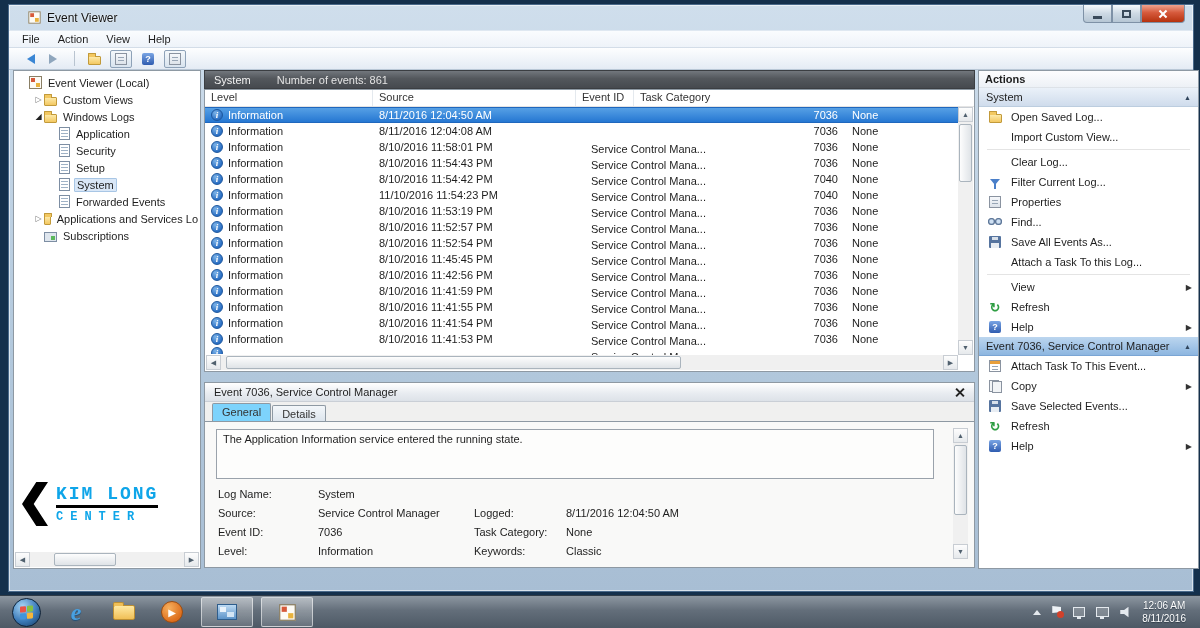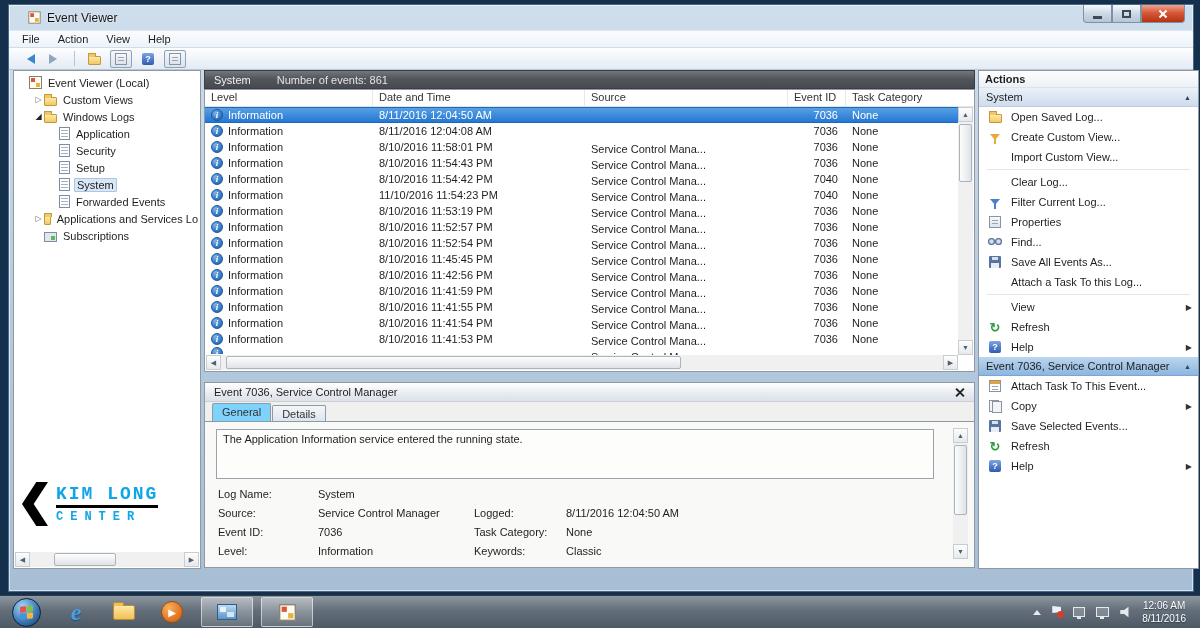--- a/index.html
+++ b/index.html
@@ -312,21 +312,20 @@
 
     <div class="center-panel">
       <div class="log-header">
         <span>System</span>
         <span class="num">Number of events: 861</span>
       </div>
 
       <div class="panel event-table">
         <div class="col-headers">
           <div class="col-h" style="width:168px">Level</div>
-          <div class="col-h" style="width:212px">Date and Time</div>
           <div class="col-h" style="width:203px">Source</div>
           <div class="col-h" style="width:58px">Event ID</div>
           <div class="col-h" style="width:100px;border-right:none">Task Category</div>
         </div>
         <div class="rows-clip" id="rows-root">
             <div class="ev-row selected">
               <div class="cell c-level">
                 <span class="ic-info">i</span>
                 <span>Information</span>
               </div>
@@ -542,26 +541,20 @@
       <div id="actions-root">
           <div class="sec-header">
             <span>System</span>
             <span class="sec-arrow">▲</span>
           </div>
           <div class="act-item">
             <span class="act-ic">
               <span class="ic-folder"></span>
             </span>
             <span class="act-label">Open Saved Log...</span>
-          </div>
-          <div class="act-item">
-            <span class="act-ic">
-              <span class="ic-funnel ic-funnel-y"></span>
-            </span>
-            <span class="act-label">Create Custom View...</span>
           </div>
           <div class="act-item">
             <span class="act-ic"></span>
             <span class="act-label">Import Custom View...</span>
           </div>
           <div class="act-div"></div>
           <div class="act-item">
             <span class="act-ic"></span>
             <span class="act-label">Clear Log...</span>
           </div>

